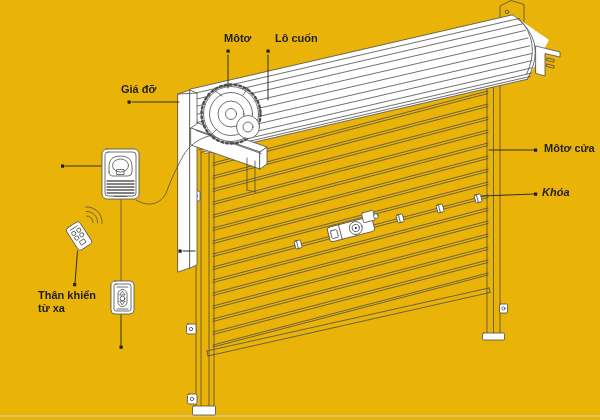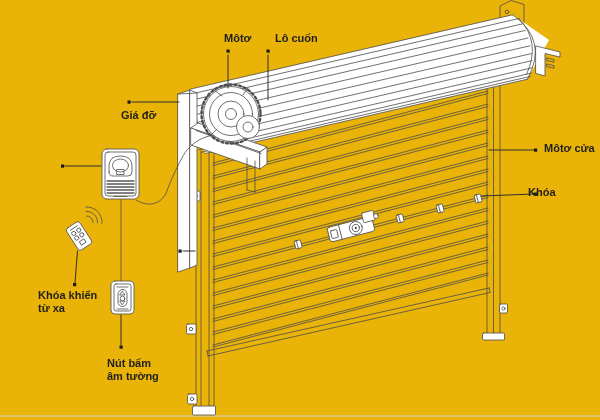--- a/index.html
+++ b/index.html
@@ -246,30 +246,26 @@
     <line class="ld" x1="534" y1="194" x2="482" y2="196"></line>
   </g>
 </svg>
 
   <div class="lbl" style="left:224px;top:32px;">
     <span>Môtơ</span>
   </div>
   <div class="lbl" style="left:261px;top:32px;padding-left:14px;">
     <span>Lô cuốn</span>
   </div>
-  <div class="lbl" style="left:121px;top:83px;margin-top:26px;">
+  <div class="lbl" style="left:121px;top:83px;">
     <span>Giá đỡ</span>
   </div>
   <div class="lbl" style="left:38px;top:289px;">
-    <span>Khóa khiển</span>
+    <span>Thân khiển</span>
     <span>từ xa</span>
-  </div>
-  <div class="lbl" style="left:107px;top:357px;">
-    <span>Nút bấm</span>
-    <span>âm tường</span>
   </div>
   <div class="lbl" style="left:544px;top:142px;">
     <span>Môtơ cửa</span>
   </div>
-  <div class="lbl" style="left:528px;top:186px;">
+  <div class="lbl" style="left:542px;top:186px;font-style:italic;">
     <span>Khóa</span>
   </div>
 </div>
 
 </body></html>

